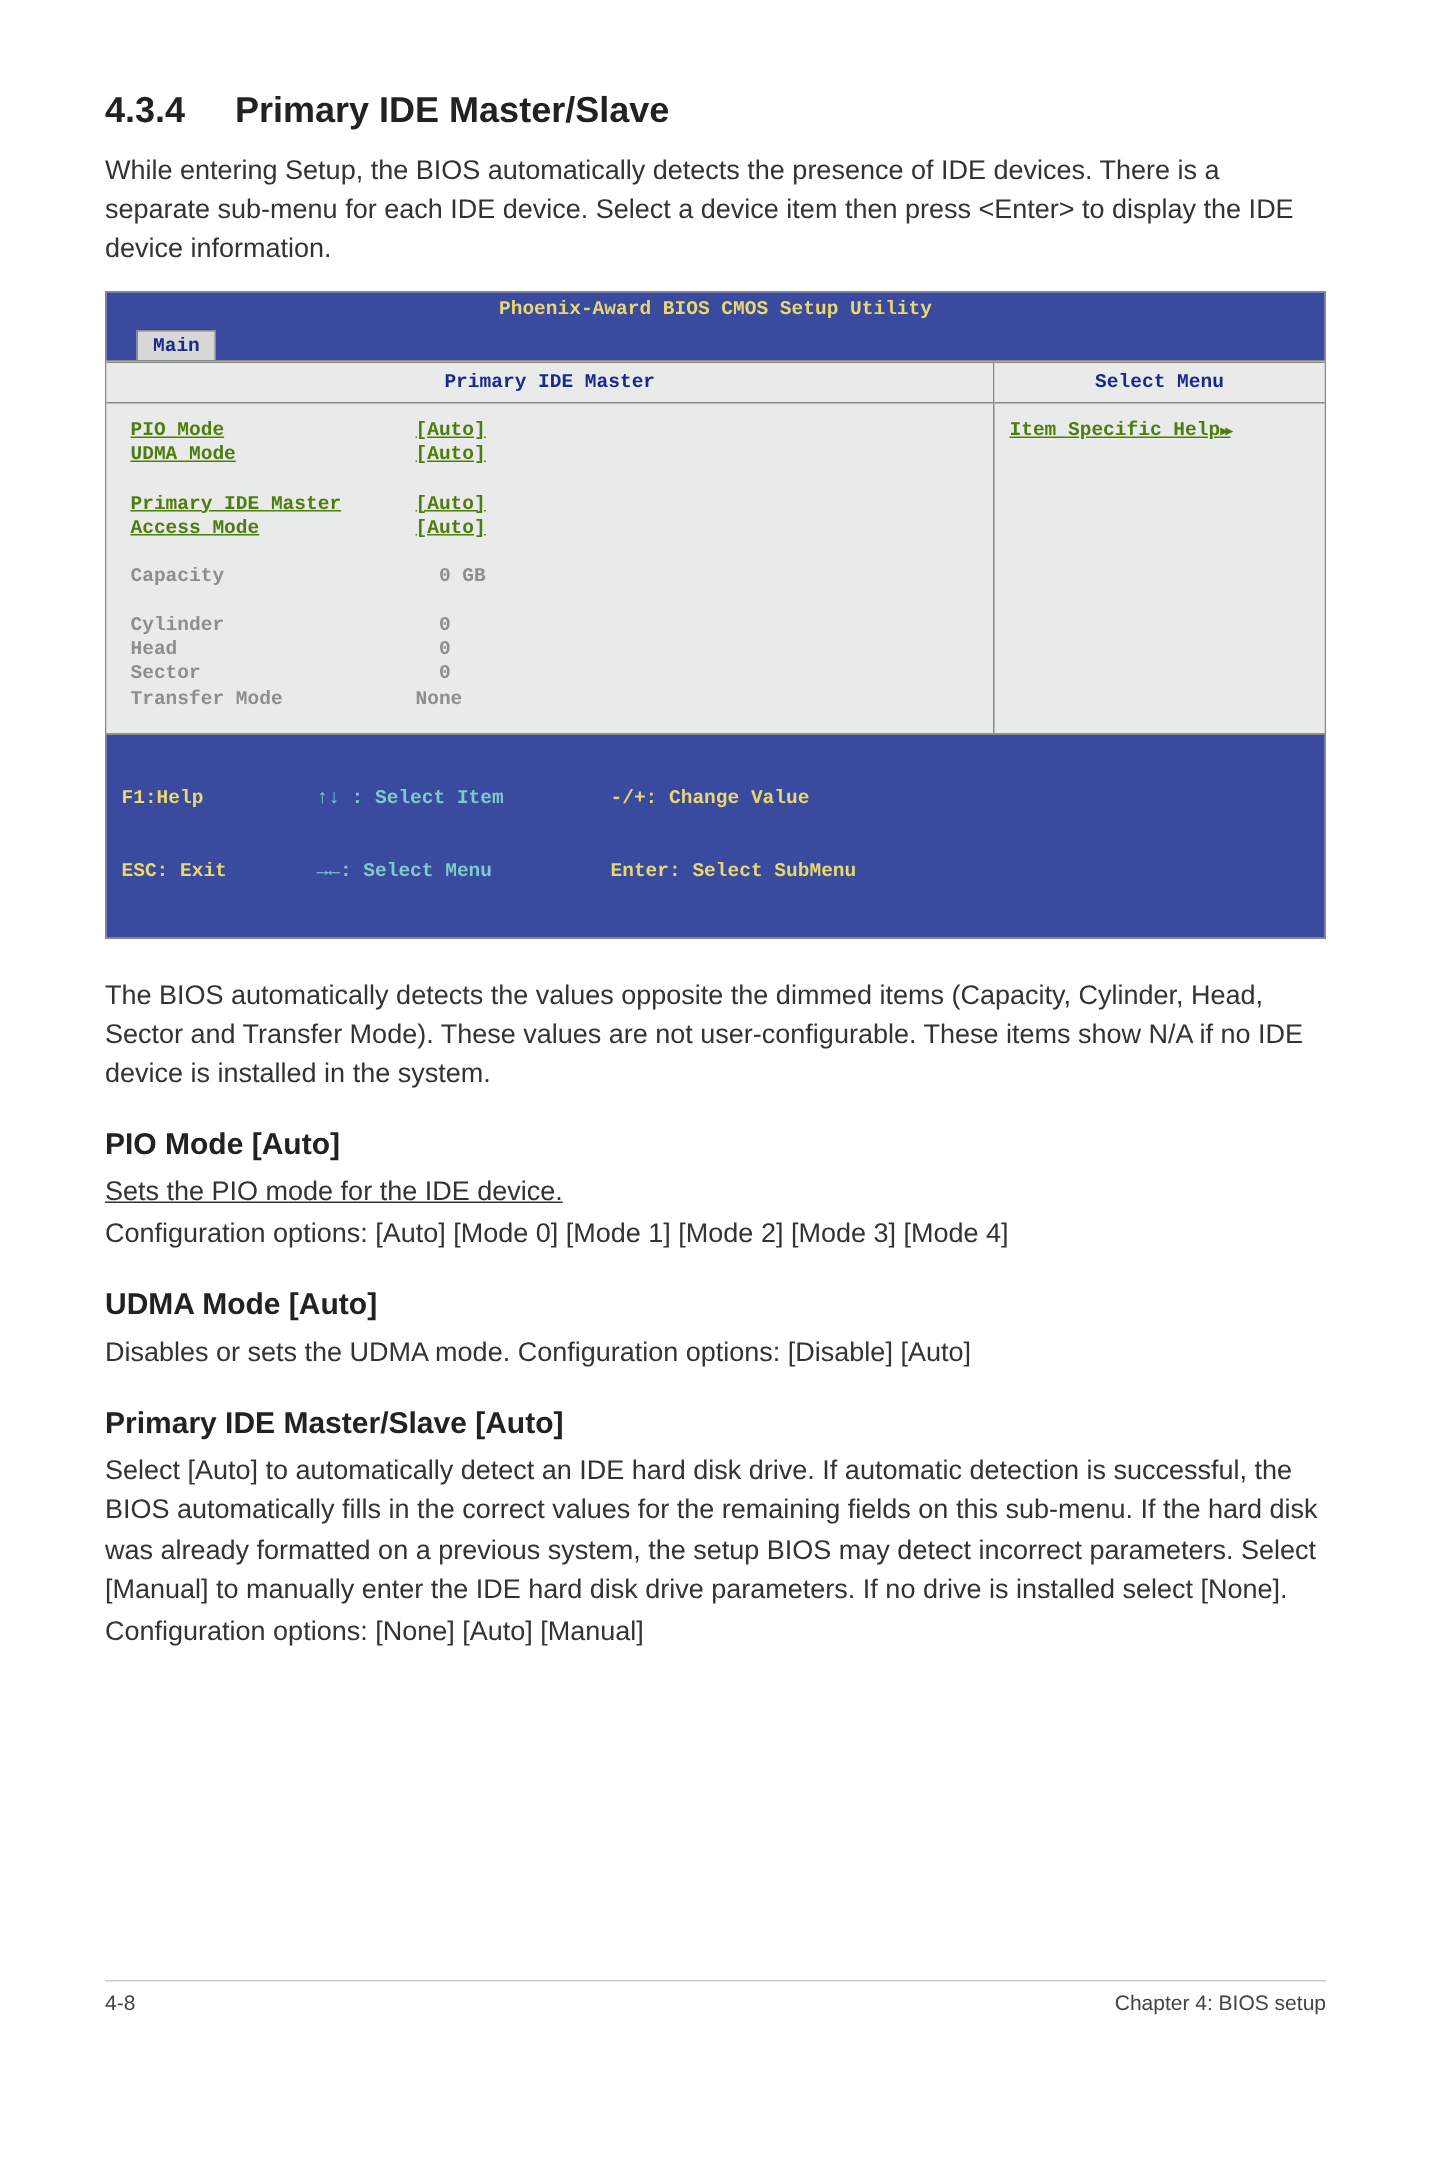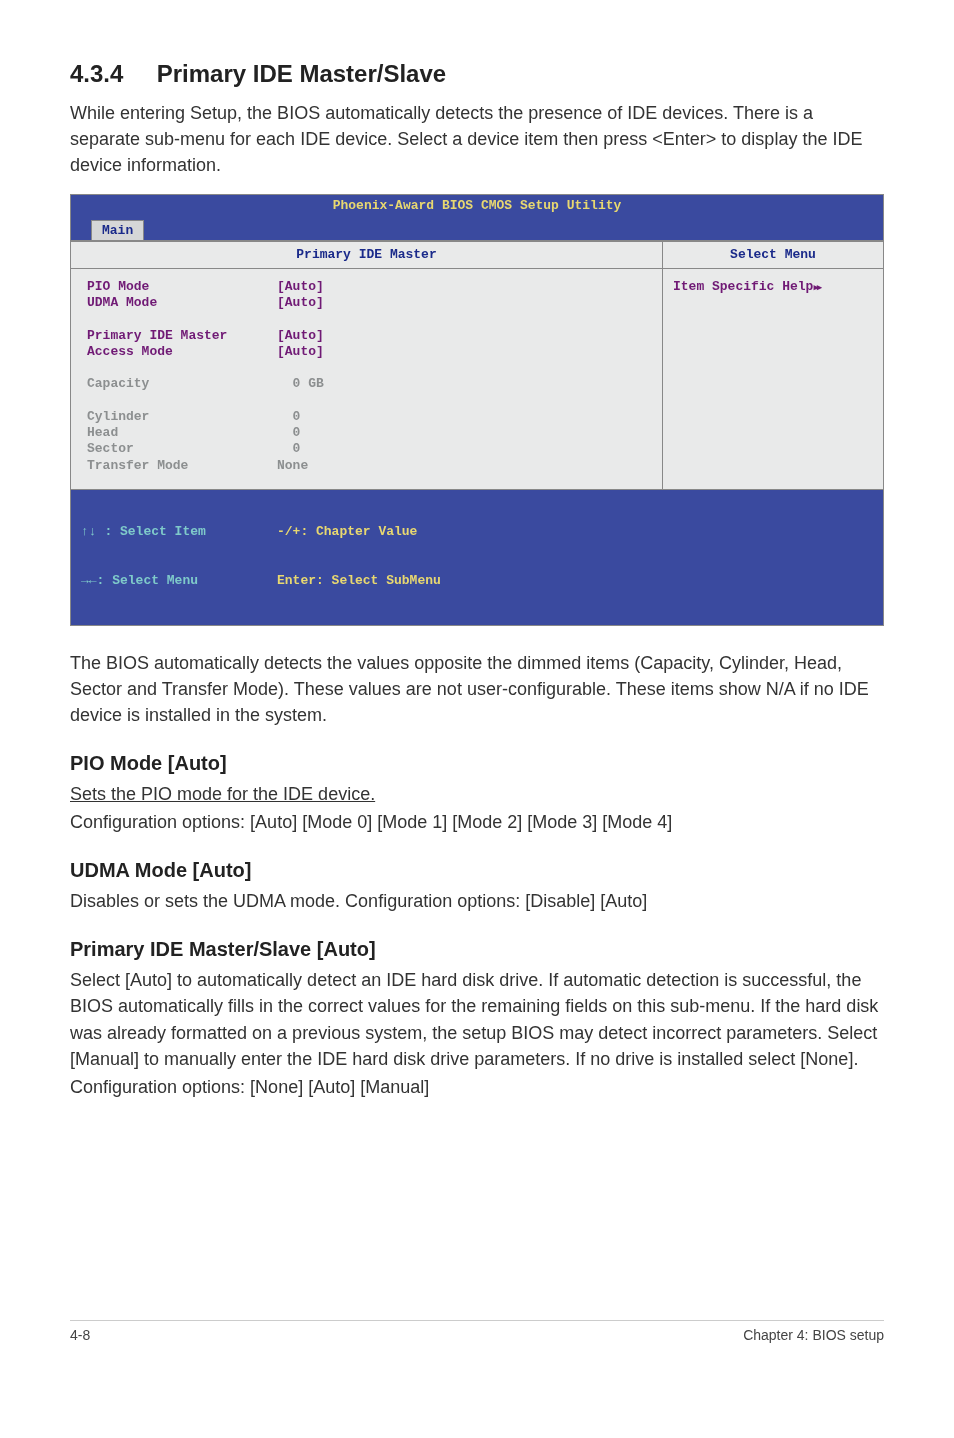--- a/index.html
+++ b/index.html
@@ -93,21 +93,21 @@
     }
     .bios-body-right {
       padding: 10px 10px;
     }
     .bios-row {
       display: flex;
       white-space: pre;
     }
     .bios-label { width: 190px; display:inline-block; }
     .bios-value { }
-    .c-blue { color: #701a75; }
+    .c-blue { color: #4d7c0f; text-decoration: underline; }
     .c-dim  { color: #8c8f90; }
     .c-cyan { color: #7fcaca; }
     .help-arrows {
       font-size: 9px;
       letter-spacing: -2px;
     }
     .bios-footer {
       display:flex;
       background: #3a4a9f;
       color: #e8d870;
@@ -191,26 +191,30 @@
         <span class="bios-value c-dim">None</span>
       </div>
     </div>
     <div class="bios-body-right">
       <div class="c-blue">
         <span>Item Specific Help</span><span class="help-arrows">▶▶</span>
       </div>
     </div>
   </div>
   <div class="bios-footer">
+    <div class="col col1">
+      <div>F1:Help</div>
+      <div>ESC: Exit</div>
+    </div>
     <div class="col col2 c-cyan">
       <div>↑↓ : Select Item</div>
       <div>→←: Select Menu</div>
     </div>
     <div class="col col3">
-      <div>-/+: Chapter Value</div>
+      <div>-/+: Change Value</div>
       <div>Enter: Select SubMenu</div>
     </div>
   </div>
 </div>
 
 <p class="body-text">The BIOS automatically detects the values opposite the dimmed items (Capacity, Cylinder,  Head, Sector and Transfer Mode). These values are not user-configurable. These items show N/A if no IDE device is installed in the system.</p>
 
 <h3 class="sub-heading">PIO Mode [Auto]</h3>
 <p class="body-text" style="margin-bottom:2px;text-decoration:underline;">Sets the PIO mode for the IDE device.</p>
 <p class="body-text">Configuration options: [Auto] [Mode 0] [Mode 1] [Mode 2] [Mode 3] [Mode 4]</p>

